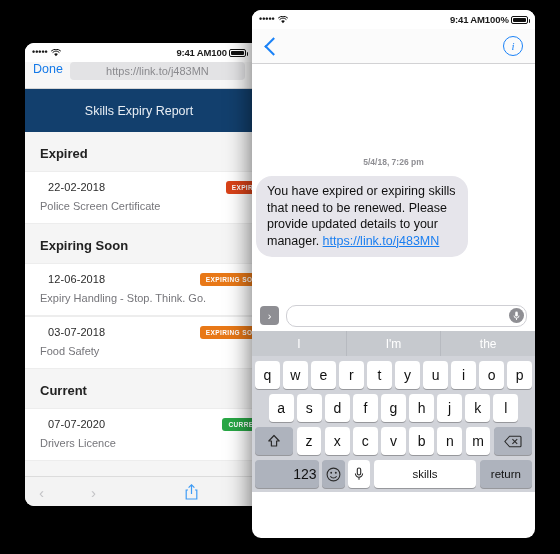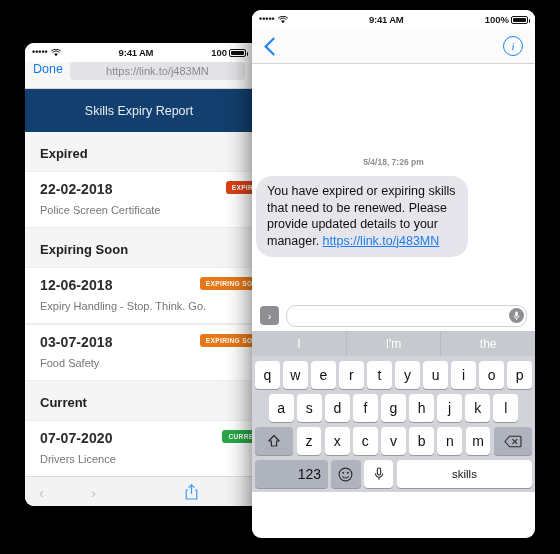--- a/index.html
+++ b/index.html
@@ -20,21 +20,21 @@
     border-radius:9px 0 0 9px;
     box-shadow:0 6px 18px rgba(0,0,0,.55);
   }
   .statusbar{
     height:19px;display:flex;align-items:center;
     font-size:9px;font-weight:bold;color:#1a1a1a;
     padding:0 7px;background:#fff;
   }
   .sb-left{display:flex;align-items:center;gap:3px;flex:0 0 auto;}
   .dots{letter-spacing:0px;font-size:9px;line-height:1;}
-  .sb-center{flex:1;text-align:center;font-size:9.5px;letter-spacing:-0.2px;}
+  .sb-center{flex:1;text-align:right;font-size:9.5px;letter-spacing:-0.2px;}
   .sb-right{flex:0 0 auto;display:flex;align-items:center;gap:2px;font-size:9.5px;}
   .batt{width:17px;height:8px;border:1px solid #111;border-radius:2px;position:relative;box-sizing:border-box;}
   .batt:after{content:"";position:absolute;right:-3px;top:2px;width:1.5px;height:4px;background:#111;border-radius:0 1px 1px 0;}
   .batt i{display:block;position:absolute;left:1px;top:1px;bottom:1px;right:1px;background:#111;border-radius:1px;}
 
   .safari-bar{
     height:26px;background:#f7f7f7;display:flex;align-items:flex-start;
     padding:0 8px;gap:7px;border-bottom:1px solid #d6d6d6;
   }
   .safari-done{color:#1479e8;font-size:12.5px;flex:0 0 auto;}
@@ -50,21 +50,21 @@
   }
   .webview{background:#f5f5f5;height:344px;overflow:hidden;}
   .section-head{
     background:#f5f5f5;padding:14px 15px 10px 15px;
     font-size:13px;font-weight:bold;color:#222;
   }
   .row{
     background:#fff;border-top:1px solid #ededed;border-bottom:1px solid #ededed;
     padding:9px 15px 11px 15px;position:relative;
   }
-  .row-date{font-size:14px;font-weight:bold;color:#2b2b2b;letter-spacing:.1px;}
+  .row-date{font-size:11px;font-weight:normal;color:#2b2b2b;letter-spacing:.1px;margin-left:8px;}
   .row-title{font-size:11px;color:#75757a;margin-top:7px;}
   .badge{
     position:absolute;right:-16px;top:9px;
     color:#fff;font-size:6.5px;font-weight:bold;letter-spacing:.4px;
     padding:3px 6px;border-radius:3px;white-space:nowrap;
   }
   .safari-toolbar{
     height:30px;background:#f3f3f3;display:flex;align-items:center;
     border-top:1px solid #dcdcdc;padding:0 14px;
   }
@@ -332,17 +332,18 @@
           </svg>
       </span>
       <span class="key">
         <svg width="10" height="14" viewBox="0 0 10 14">
             <rect x="3.3" y="1" width="3.4" height="7" rx="1.7" fill="none" stroke="#2b2b2b" stroke-width="1.1"></rect>
             <path d="M1.4 6.6 a3.6 3.6 0 0 0 7.2 0" fill="none" stroke="#2b2b2b" stroke-width="1.1"></path>
             <path d="M5 10.2 V12.8" stroke="#2b2b2b" stroke-width="1.1"></path>
           </svg>
       </span>
       <span class="key space">skills</span>
+      <span class="key dark ret">return</span>
     </div>
 
   </div>
 
 </div>
 
 </body></html>

